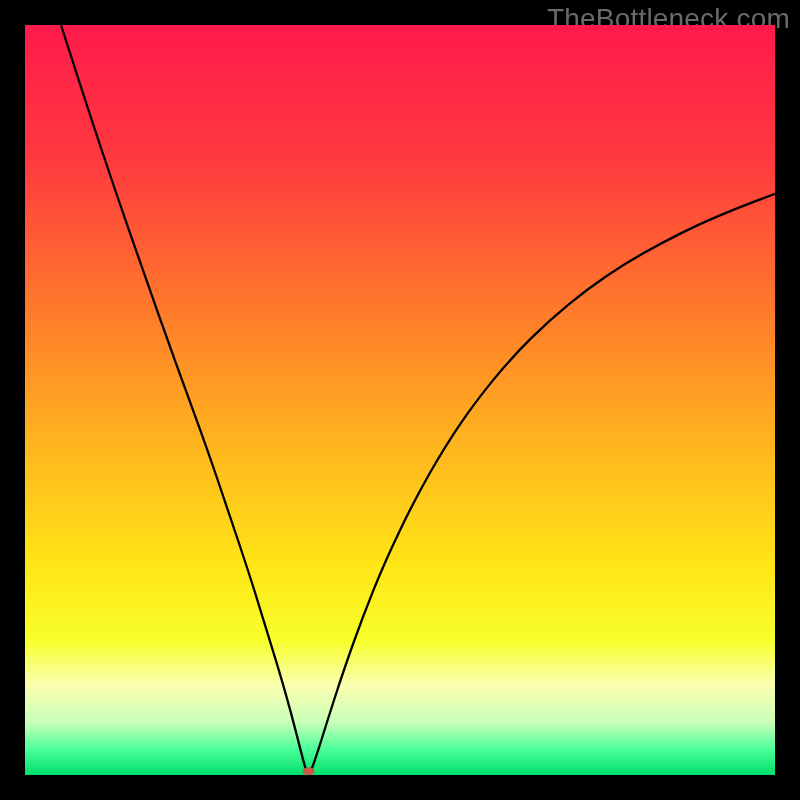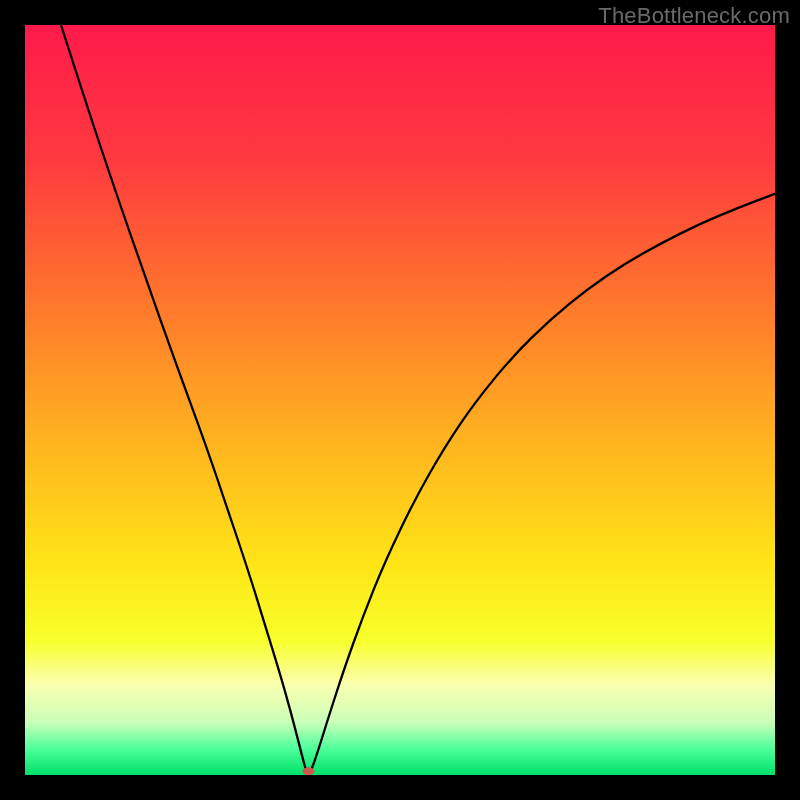--- a/index.html
+++ b/index.html
@@ -22,21 +22,21 @@
     left: 25px;
     top: 25px;
     width: 750px;
     height: 750px;
   }
   .watermark {
     position: absolute;
     top: 3px;
     right: 10px;
     color: #6a6a6a;
-    font-size: 22px;
+    font-size: 28px;
     font-weight: 500;
     letter-spacing: 0.2px;
     user-select: none;
   }
   svg { display: block; }
 </style>
 </head>
 <body>
 
 <div class="frame">

